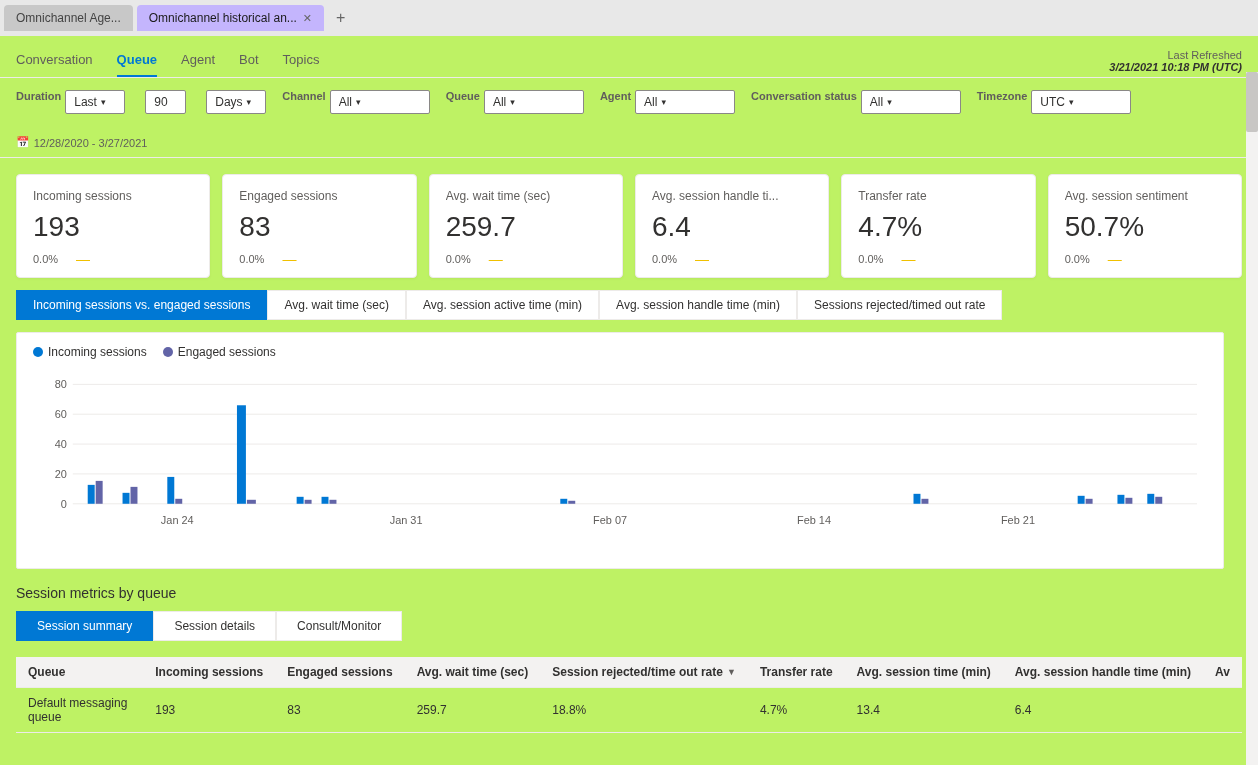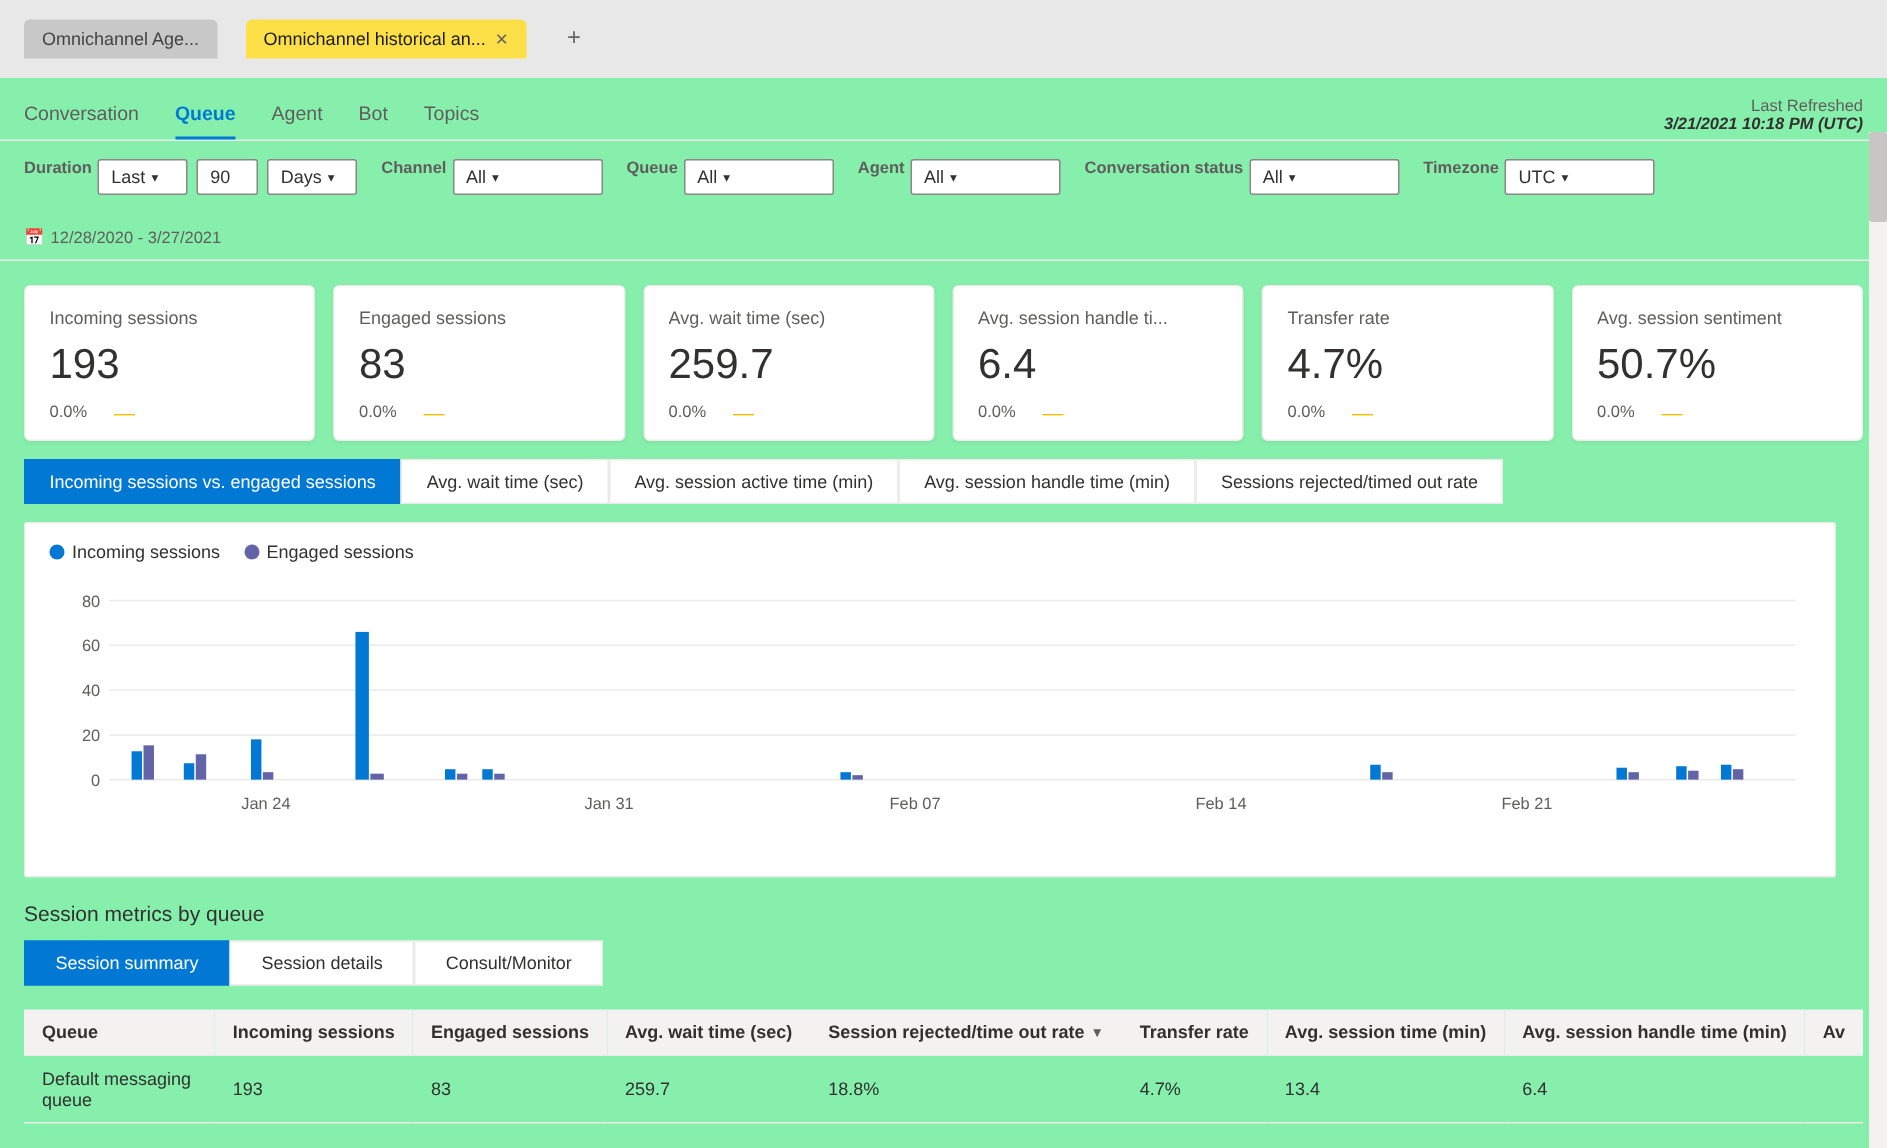--- a/index.html
+++ b/index.html
@@ -1,58 +1,58 @@
 <!DOCTYPE html>
 <html><head>
   <meta charset="utf-8">
   <style>
     * { box-sizing: border-box; margin: 0; padding: 0; }
     body { font-family: 'Segoe UI', Arial, sans-serif; font-size: 13px; background: #f3f2f1; color: #323130; overflow-x: hidden; }
 
     
     .browser-bar {
       background: #e8e8e8;
-      height: 52px;
-      display: flex;
-      align-items: center;
-      padding: 0 16px;
-      gap: 19px;
+      height: 36px;
+      display: flex;
+      align-items: center;
+      padding: 0 4px;
+      gap: 4px;
     }
     .tab {
       background: #c8c8c8;
       padding: 6px 12px;
       border-radius: 4px 4px 0 0;
       font-size: 12px;
       color: #444;
       display: flex;
       align-items: center;
       gap: 6px;
       cursor: pointer;
     }
     .tab.active {
-      background: #fde047;
+      background: #c4b5fd;
       color: #1b1b1b;
     }
     .tab-close {
       font-size: 11px;
       color: #666;
       cursor: pointer;
     }
     .tab-add {
       background: none;
       border: none;
       font-size: 16px;
       color: #666;
       cursor: pointer;
       padding: 4px 8px;
     }
 
     
     .app-container {
-      background: #86efac;
+      background: #bef264;
       min-height: 729px;
       position: relative;
     }
 
     
     .top-nav {
       display: flex;
       align-items: center;
       justify-content: space-between;
       padding: 8px 16px 0 16px;
@@ -101,21 +101,21 @@
       gap: 4px;
     }
     .filter-label {
       font-size: 11px;
       color: #605e5c;
       font-weight: 600;
     }
     .filter-row {
       display: flex;
       align-items: flex-end;
-      gap: 6px;
+      gap: 20px;
     }
     .filter-select {
       border: 1px solid #8a8886;
       border-radius: 2px;
       padding: 4px 8px;
       font-size: 12px;
       background: #fff;
       color: #323130;
       cursor: pointer;
       display: flex;

